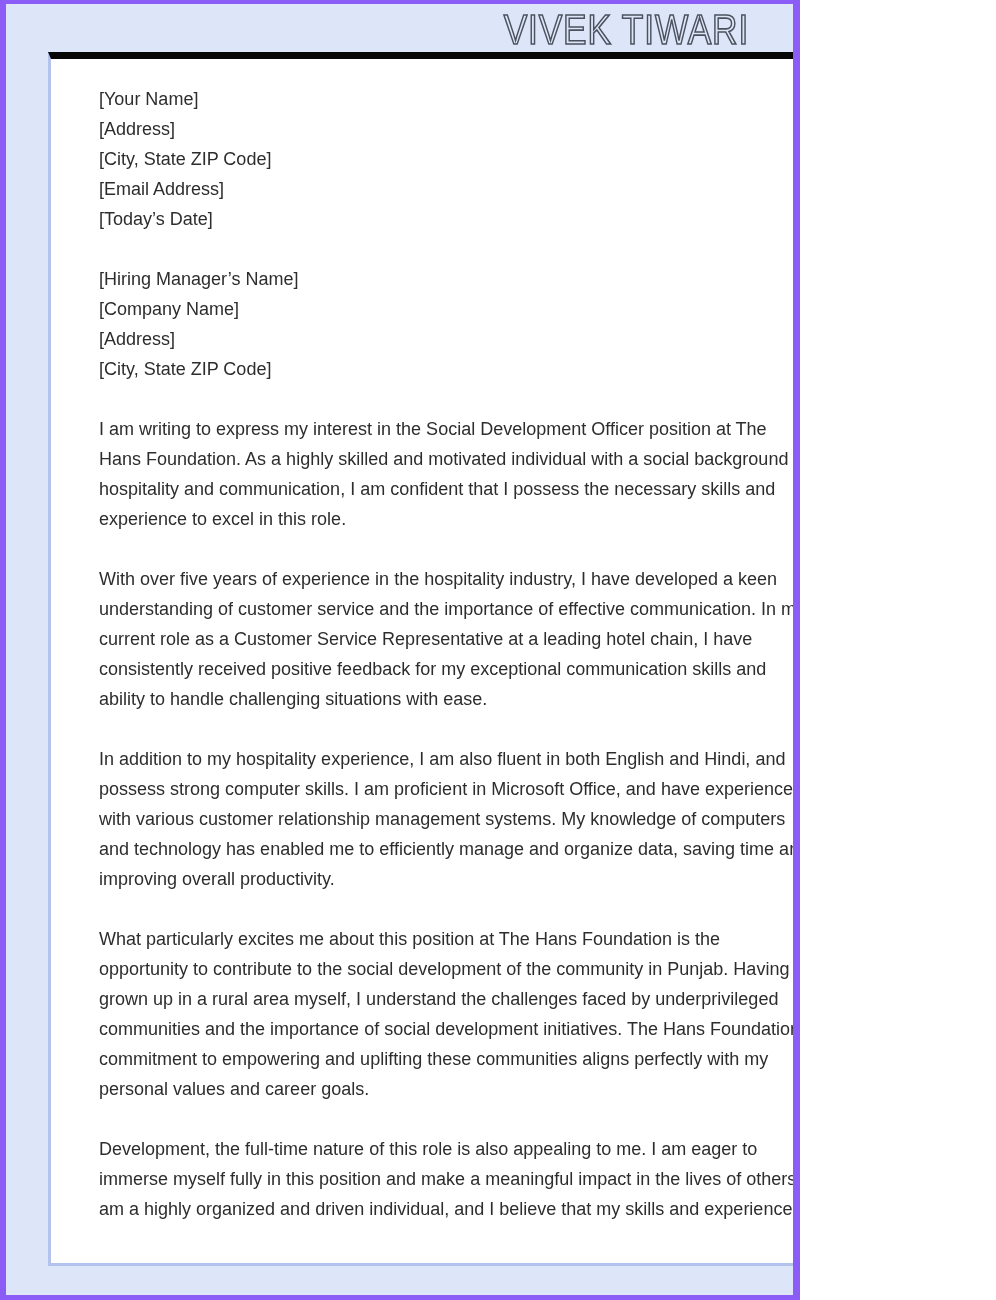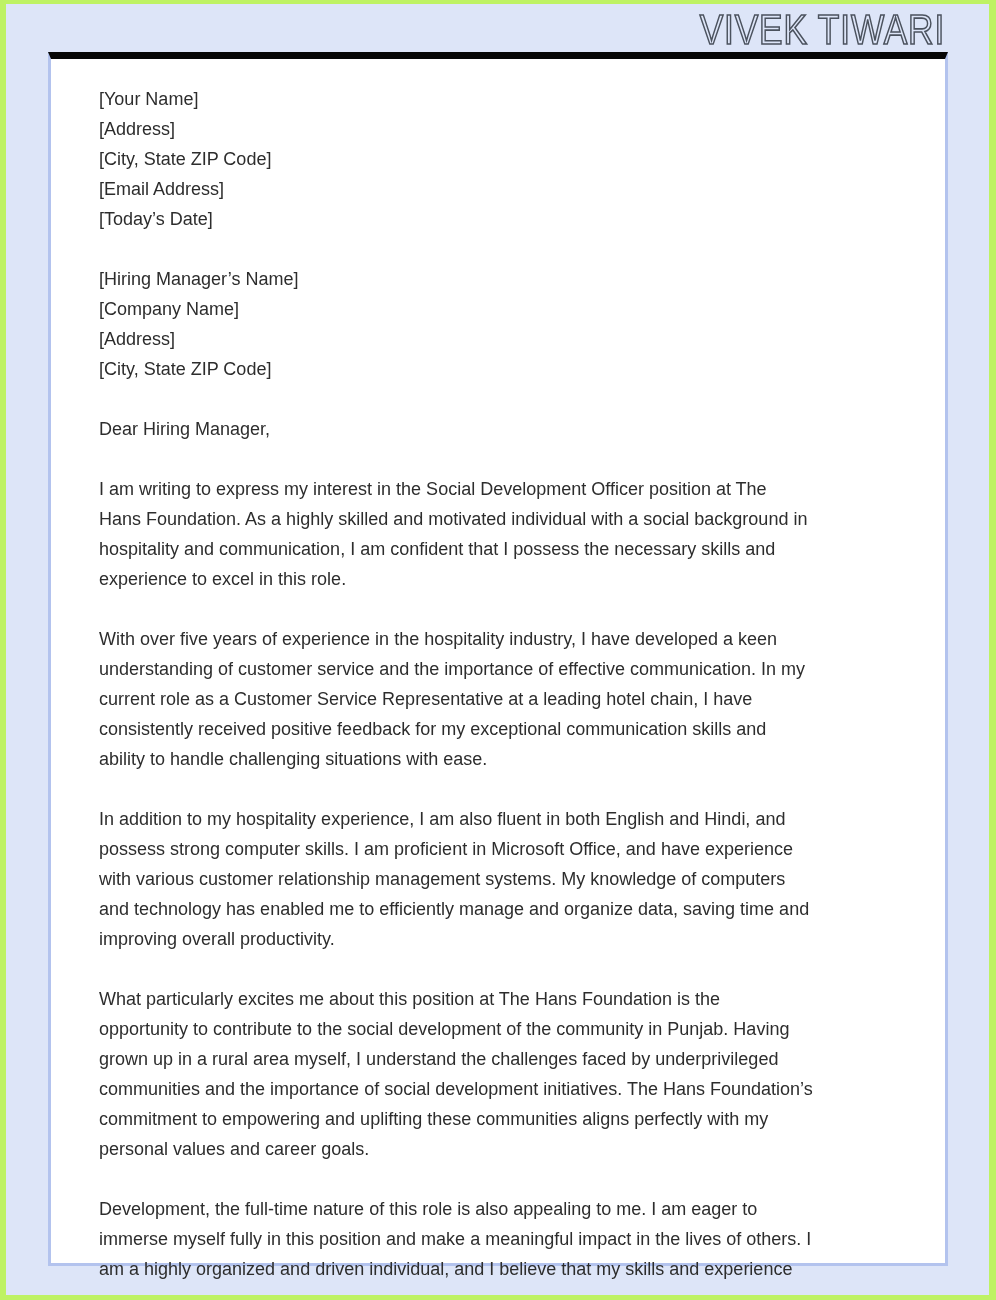--- a/index.html
+++ b/index.html
@@ -7,23 +7,23 @@
     padding: 0;
   }
   body {
     width: 996px;
     height: 1300px;
     font-family: "Liberation Sans", sans-serif;
     overflow: hidden;
   }
   .page {
     position: relative;
-    width: 996px;
+    width: 800px;
     height: 1300px;
-    background: #bef264;
+    background: #8b5cf6;
   }
   
   .canvas {
     position: absolute;
     top: 4px;
     left: 6px;
     right: 7px;
     bottom: 5px;
     background: #dde5f8;
     overflow: hidden;
@@ -97,21 +97,20 @@
     <div class="letter">
       <div class="block">[Your Name]
 [Address]
 [City, State ZIP Code]
 [Email Address]
 [Today’s Date]</div>
       <div class="block">[Hiring Manager’s Name]
 [Company Name]
 [Address]
 [City, State ZIP Code]</div>
-      <div class="block">Dear Hiring Manager,</div>
       <div class="block">I am writing to express my interest in the Social Development Officer position at The
 Hans Foundation. As a highly skilled and motivated individual with a social background in
 hospitality and communication, I am confident that I possess the necessary skills and
 experience to excel in this role.</div>
       <div class="block">With over five years of experience in the hospitality industry, I have developed a keen
 understanding of customer service and the importance of effective communication. In my
 current role as a Customer Service Representative at a leading hotel chain, I have
 consistently received positive feedback for my exceptional communication skills and
 ability to handle challenging situations with ease.</div>
       <div class="block">In addition to my hospitality experience, I am also fluent in both English and Hindi, and

